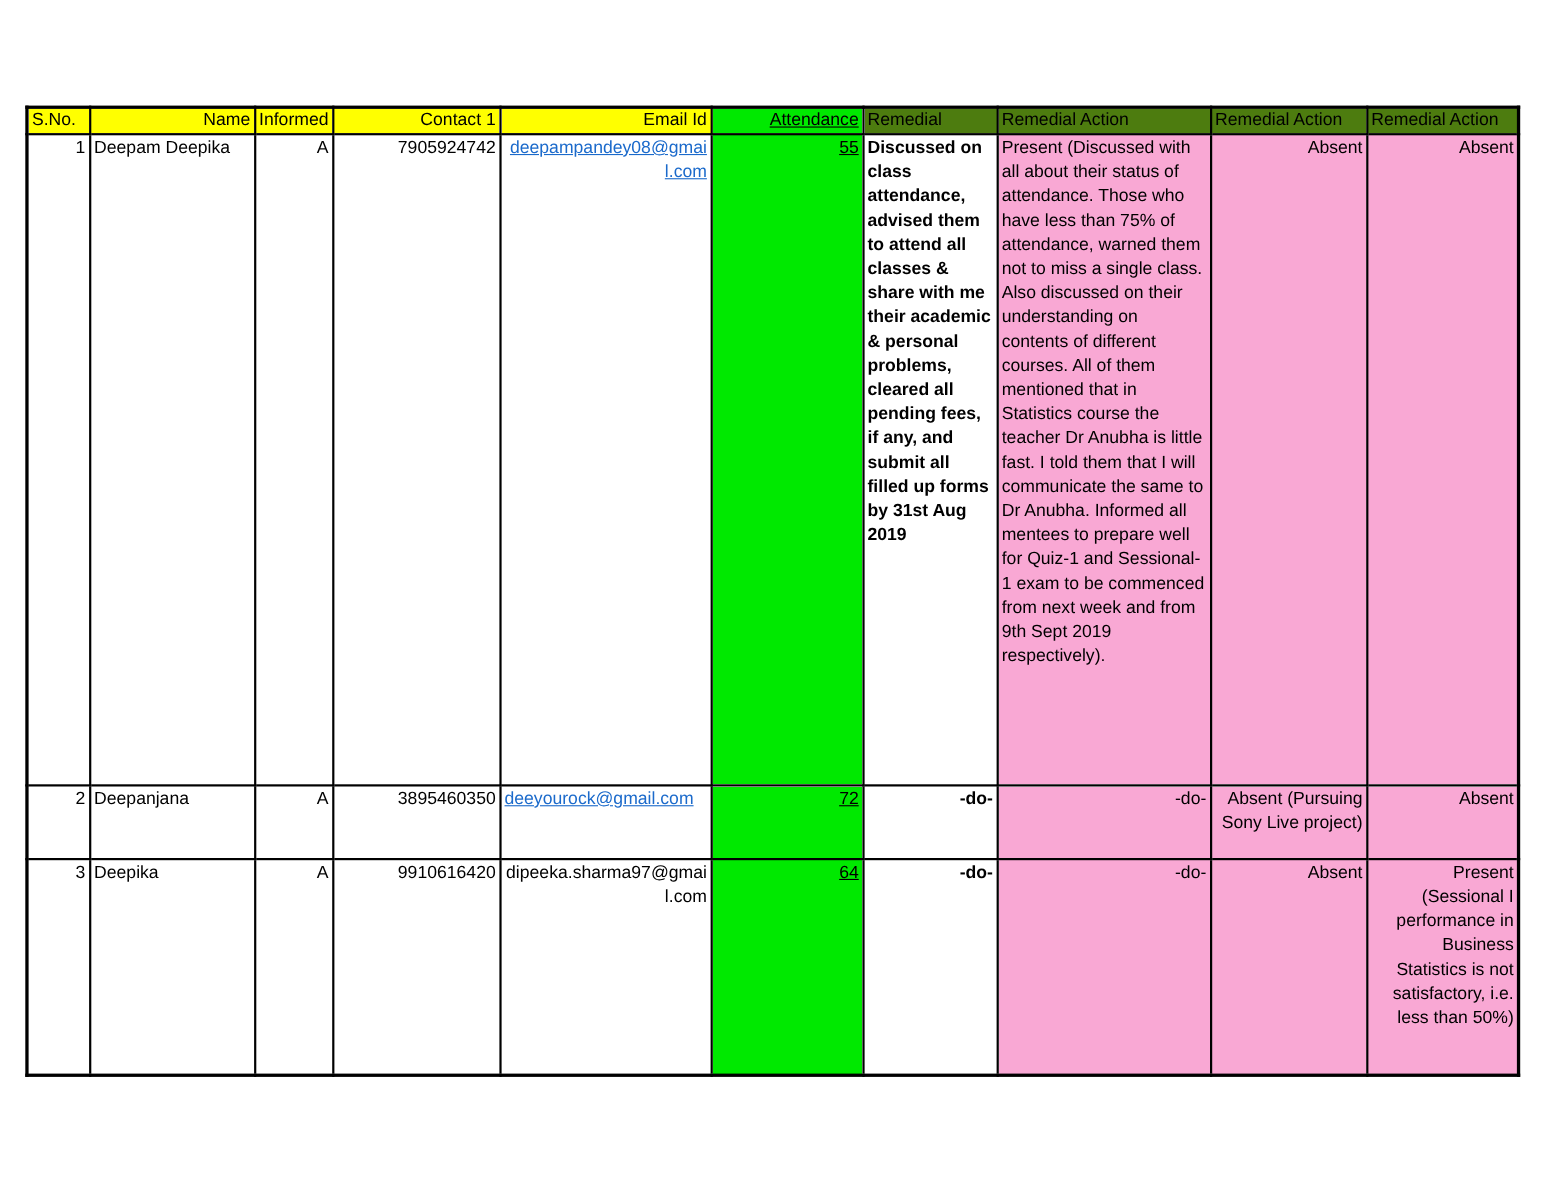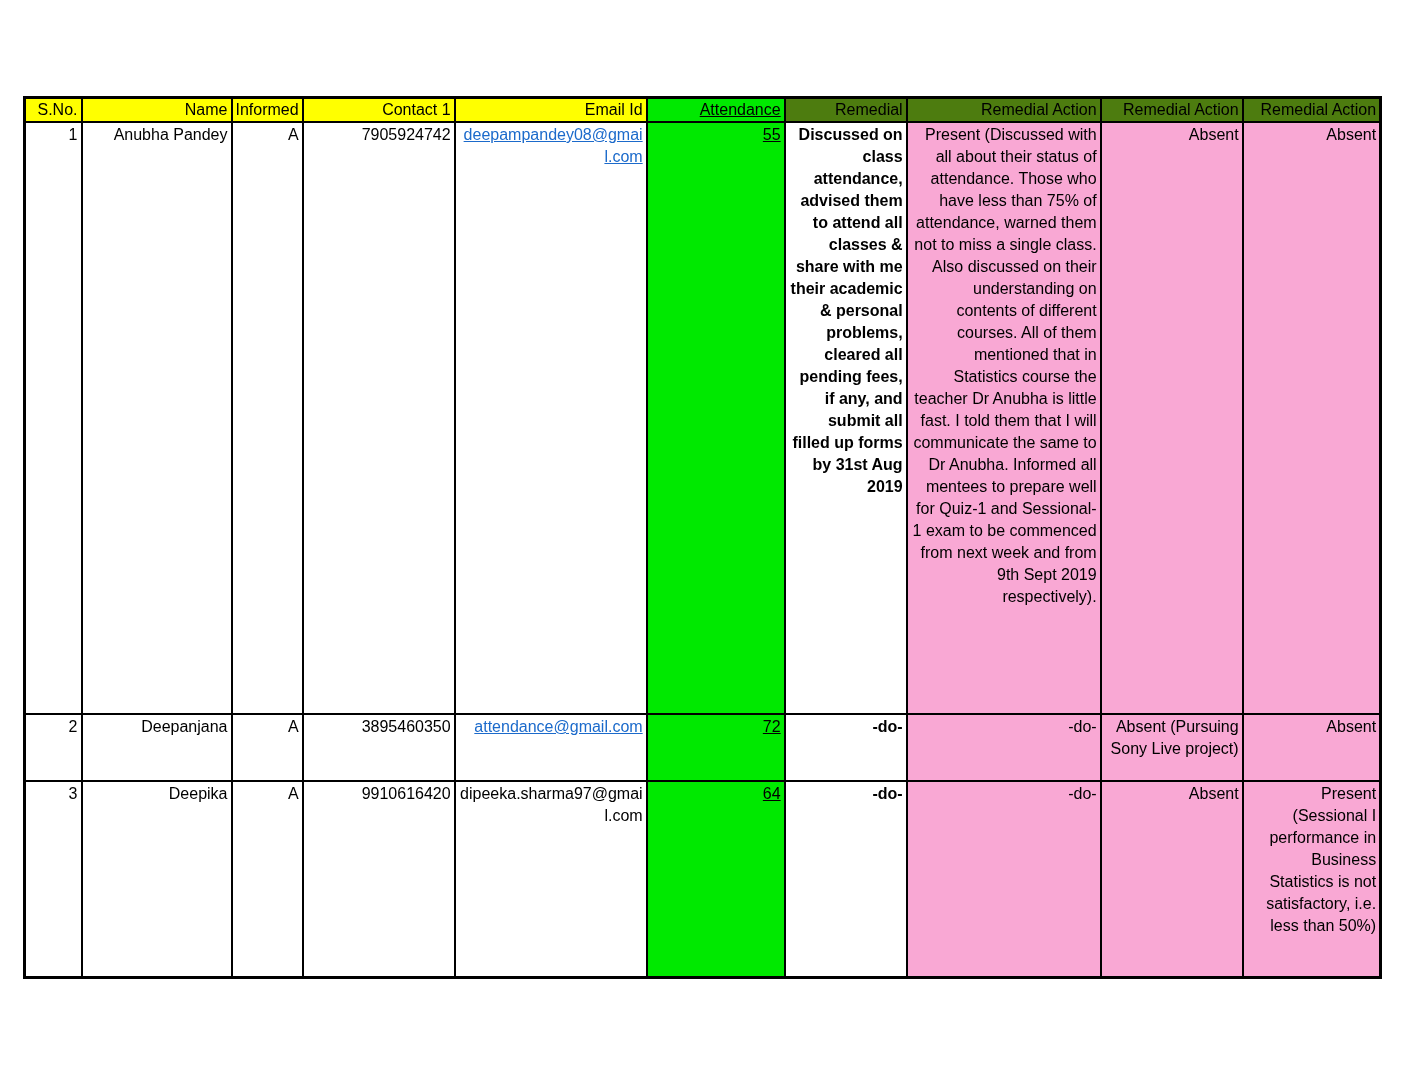--- a/index.html
+++ b/index.html
@@ -19,21 +19,21 @@
     font-size:16px;line-height:22px;
     overflow:hidden;
     word-wrap:break-word;
   }
   th{font-weight:normal;height:22px;padding:0 3px;white-space:nowrap;}
   .bg-yellow{background:#FFFF00;}
   .bg-green{background:#00E900;text-decoration:underline;}
   .bg-orange{background:#4d7c0f;}
   .bg-mint{background:#f9a8d4;}
   .ta-c{text-align:right;}
-  .ta-l{text-align:right;margin-top:40px;}
+  .ta-l{text-align:left;margin-top:40px;}
   .bold{font-weight:bold;}
   .email{word-break:break-all;}
   a.email-link{color:#1B6ACB;text-decoration:underline;cursor:pointer;}
   tr.r1{height:592px;}
   tr.r2{height:67px;}
   tr.r3{height:196px;}
 </style>
 </head>
 <body>
 
@@ -60,37 +60,37 @@
     <th class="bg-yellow ta-c">Email Id</th>
     <th class="bg-green ta-c">Attendance</th>
     <th class="bg-orange ta-l">Remedial</th>
     <th class="bg-orange ta-l">Remedial Action</th>
     <th class="bg-orange ta-l">Remedial Action</th>
     <th class="bg-orange ta-l">Remedial Action</th>
   </tr>
 
   <tr class="r1">
     <td class="ta-c">1</td>
-    <td class="ta-l">Anubha Pandey</td>
+    <td class="ta-l">Deepam Deepika</td>
     <td class="ta-c">A</td>
     <td class="ta-c">7905924742</td>
     <td class="ta-c email"><a class="email-link">deepampandey08@gmail.com</a></td>
     <td class="ta-c bg-green">55</td>
     <td class="ta-l bold">Discussed on class attendance, advised them to attend all classes &amp; share with me their academic &amp; personal problems, cleared all pending fees, if any, and submit all filled up forms by 31st Aug 2019</td>
     <td class="ta-l bg-mint">Present (Discussed with all about their status of attendance. Those who have less than 75% of attendance, warned them not to miss a single class. Also discussed on their understanding on contents of different courses. All of them mentioned that in Statistics course the teacher Dr Anubha is little fast. I told them that I will communicate the same to Dr Anubha. Informed all mentees to prepare well for Quiz-1 and Sessional-1 exam to be commenced from next week and from 9th Sept 2019 respectively).</td>
     <td class="ta-c bg-mint">Absent</td>
     <td class="ta-c bg-mint">Absent</td>
   </tr>
 
   <tr class="r2">
     <td class="ta-c">2</td>
     <td class="ta-l">Deepanjana</td>
     <td class="ta-c">A</td>
     <td class="ta-c">3895460350</td>
-    <td class="ta-l email"><a class="email-link">attendance@gmail.com</a></td>
+    <td class="ta-l email"><a class="email-link">deeyourock@gmail.com</a></td>
     <td class="ta-c bg-green">72</td>
     <td class="ta-c bold">-do-</td>
     <td class="ta-c bg-mint">-do-</td>
     <td class="ta-c bg-mint">Absent (Pursuing Sony Live project)</td>
     <td class="ta-c bg-mint">Absent</td>
   </tr>
 
   <tr class="r3">
     <td class="ta-c">3</td>
     <td class="ta-l">Deepika</td>

